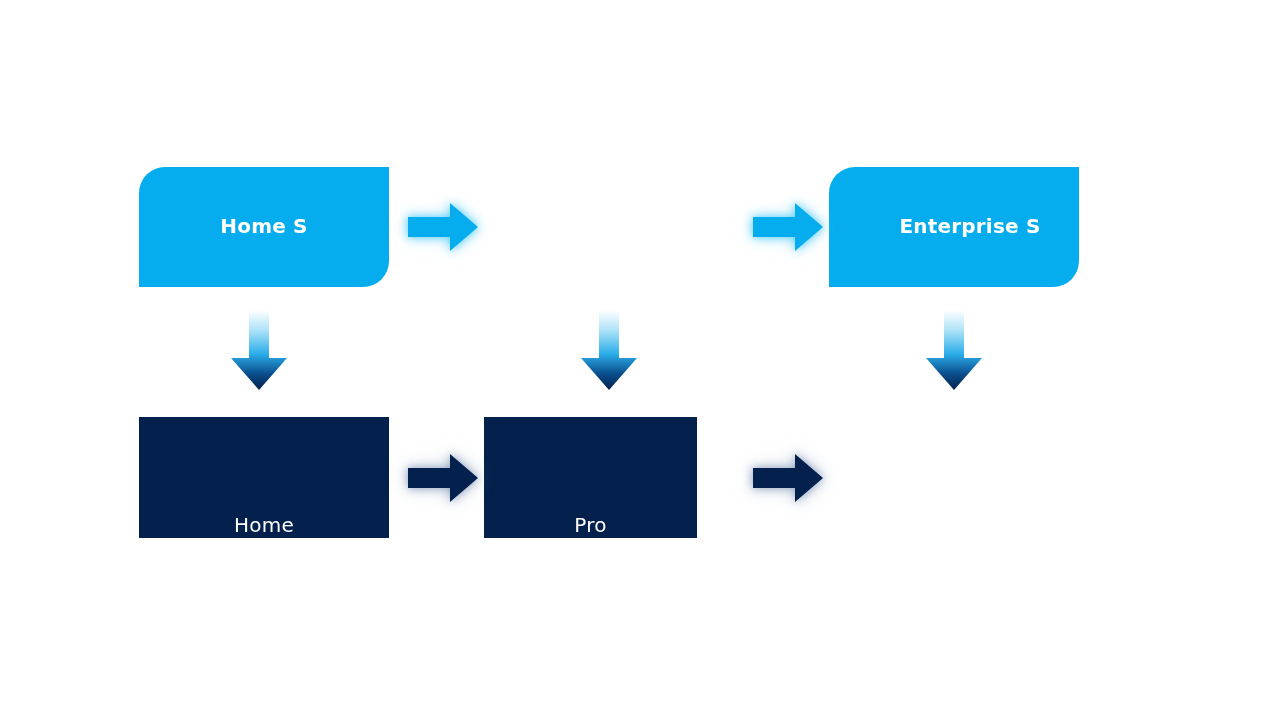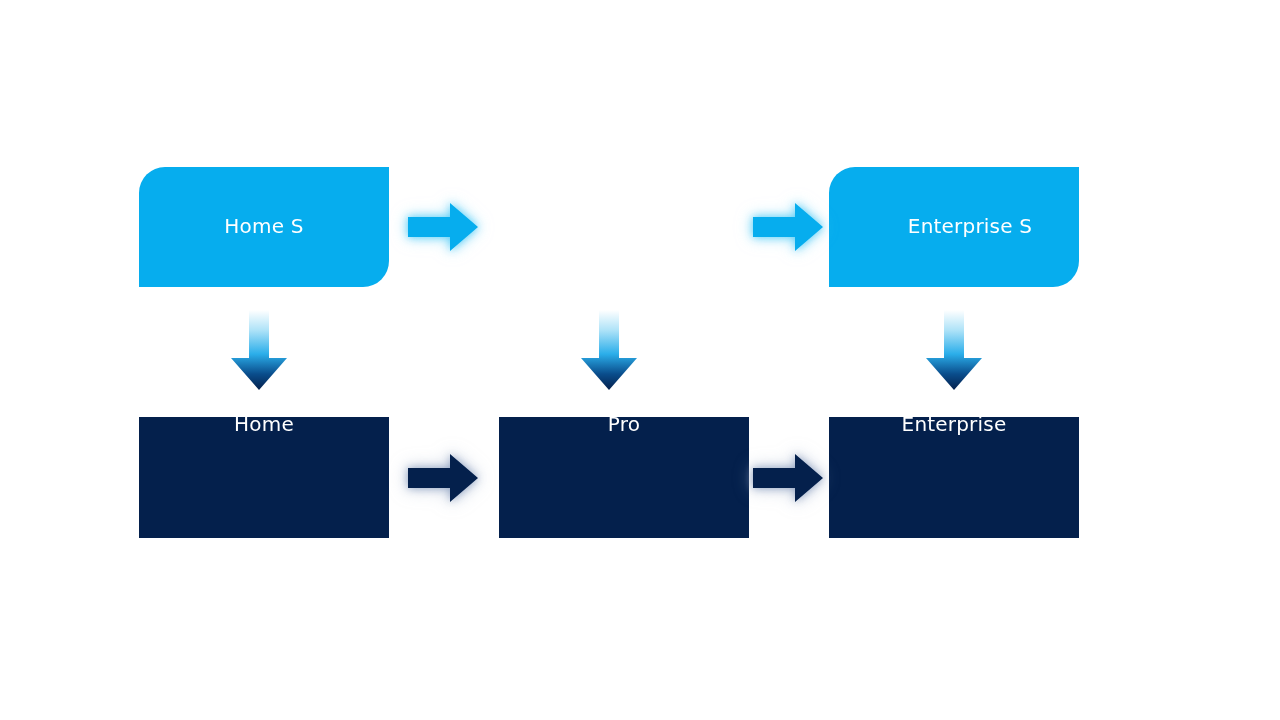--- a/index.html
+++ b/index.html
@@ -29,35 +29,35 @@
     border-bottom-right-radius: 26px;
     border-top-right-radius: 0;
     border-bottom-left-radius: 0;
     display: flex;
     align-items: center;
     justify-content: center;
   }
   .sbox .lbl {
     color: #ffffff;
     font-size: 20px;
-    font-weight: 400;
+    font-weight: 700;
     letter-spacing: .2px;
     line-height: 1;
     white-space: nowrap;
     position: relative;
     top: -1px;
   }
 
   
   .nbox {
     position: absolute;
     box-sizing: border-box;
     background: #04204C;
     display: flex;
-    align-items: flex-start;
+    align-items: flex-end;
     justify-content: center;
   }
   .nbox .lbl {
     color: #ffffff;
     font-size: 20px;
     font-weight: 400;
     letter-spacing: .2px;
     line-height: 1;
     white-space: nowrap;
     position: relative;
@@ -141,27 +141,24 @@
         </linearGradient>
       </defs>
       <polygon points="18,0 38,0 38,48 56,48 28,80 0,48 18,48" fill="url(#vgrad3)"></polygon>
     </svg>
   </div>
 
   <div class="nbox" id="box-home" style="left:139px; top:417px; width:250px; height:121px;">
     <span class="lbl">Home</span>
   </div>
 
-  <div class="nbox" id="box-pro" style="left:499px; top:417px; width:250px; height:121px;">
+  <div class="nbox" id="box-pro" style="left:484px; top:417px; width:213px; height:121px;">
     <span class="lbl">Pro</span>
   </div>
 
-  <div class="nbox" id="box-enterprise" style="left:829px; top:417px; width:250px; height:121px;">
-    <span class="lbl">Enterprise</span>
-  </div>
 
   <div class="arrow glow-navy" style="left:408px; top:454px;">
     <svg width="70" height="48" viewBox="0 0 70 48">
       <polygon points="0,14 42,14 42,0 70,24 42,48 42,34 0,34" fill="#04204C"></polygon>
     </svg>
   </div>
 
   <div class="arrow glow-navy" style="left:753px; top:454px;">
     <svg width="70" height="48" viewBox="0 0 70 48">
       <polygon points="0,14 42,14 42,0 70,24 42,48 42,34 0,34" fill="#04204C"></polygon>

